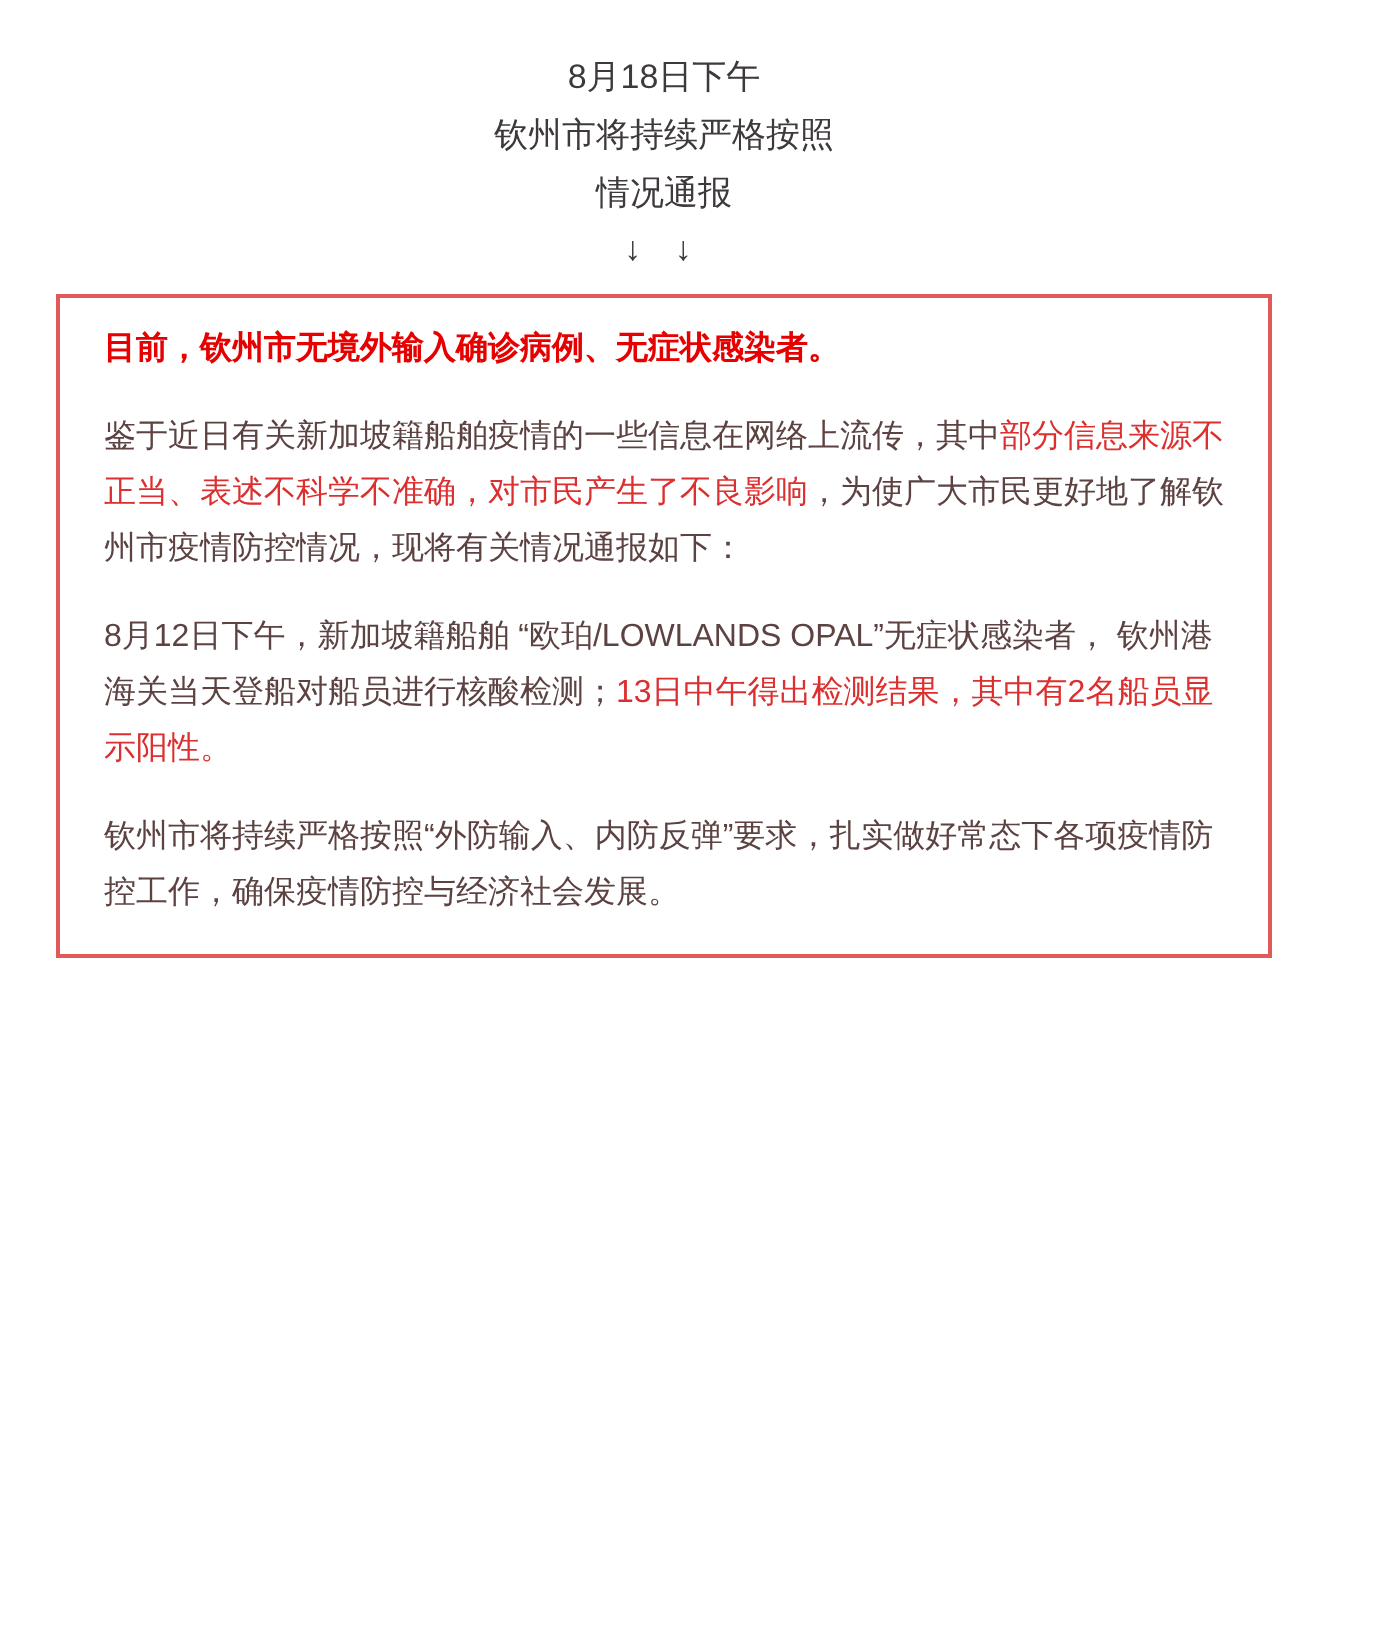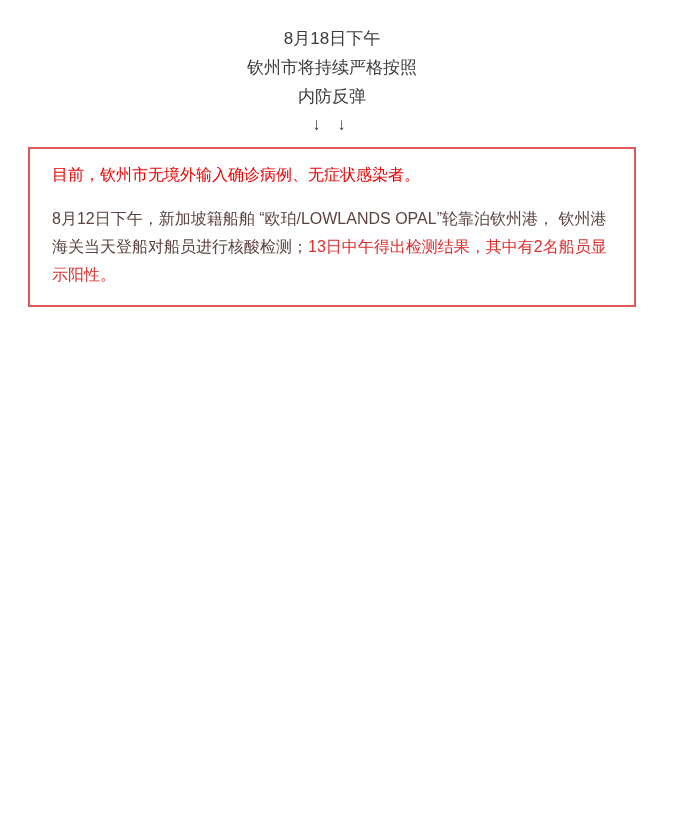--- a/index.html
+++ b/index.html
@@ -27,34 +27,36 @@
     margin:9px 28px 0 28px;
     border:2px solid var(--border);
     padding:12px 22px 0 22px;
     color:var(--body);
     font-size:16px;line-height:28px;
     text-align:left;
   }
   .notice-paragraph{margin:0 0 16px 0;}
   .seg{color:var(--body);}
   .seg-red{color:var(--red);}
-  .seg-red-bold{color:var(--redb);font-weight:400;}
+  .seg-red-bold{color:var(--redb);font-weight:700;}
   .seg-bold{color:var(--body);font-weight:700;}
 </style>
 </head>
 <body>
 
 <div class="page">
 
   <div class="header">
     <div class="header-line">8月18日下午</div>
     <div class="header-line">钦州市将持续严格按照</div>
-    <div class="header-line">内防反弹</div>
+    <div class="header-line">情况通报</div>
     <div class="arrows">↓ ↓</div>
   </div>
 
   <div class="notice-box">
 
       <p class="notice-paragraph"><span class="seg seg-red-bold">目前，钦州市无境外输入确诊病例、无症状感染者。</span></p>
-      <p class="notice-paragraph"><span class="seg seg-normal">8月12日下午，新加坡籍船舶 “欧珀/LOWLANDS OPAL”轮靠泊钦州港， 钦州港海关当天登船对船员进行核酸检测；</span><span class="seg seg-red">13日中午得出检测结果，其中有2名船员显示阳性。</span></p>
+      <p class="notice-paragraph"><span class="seg seg-normal">鉴于近日有关新加坡籍船舶疫情的一些信息在网络上流传，其中</span><span class="seg seg-red">部分信息来源不正当、表述不科学不准确，对市民产生了不良影响</span><span class="seg seg-normal">，为使广大市民更好地了解钦州市疫情防控情况，现将有关情况通报如下：</span></p>
+      <p class="notice-paragraph"><span class="seg seg-normal">8月12日下午，新加坡籍船舶 “欧珀/LOWLANDS OPAL”无症状感染者， 钦州港海关当天登船对船员进行核酸检测；</span><span class="seg seg-red">13日中午得出检测结果，其中有2名船员显示阳性。</span></p>
+      <p class="notice-paragraph"><span class="seg seg-normal">钦州市将持续严格按照“外防输入、内防反弹”要求，扎实做好常态下各项疫情防控工作，确保疫情防控与经济社会发展。</span></p>
     </div>
 
 </div>
 
 </body></html>

